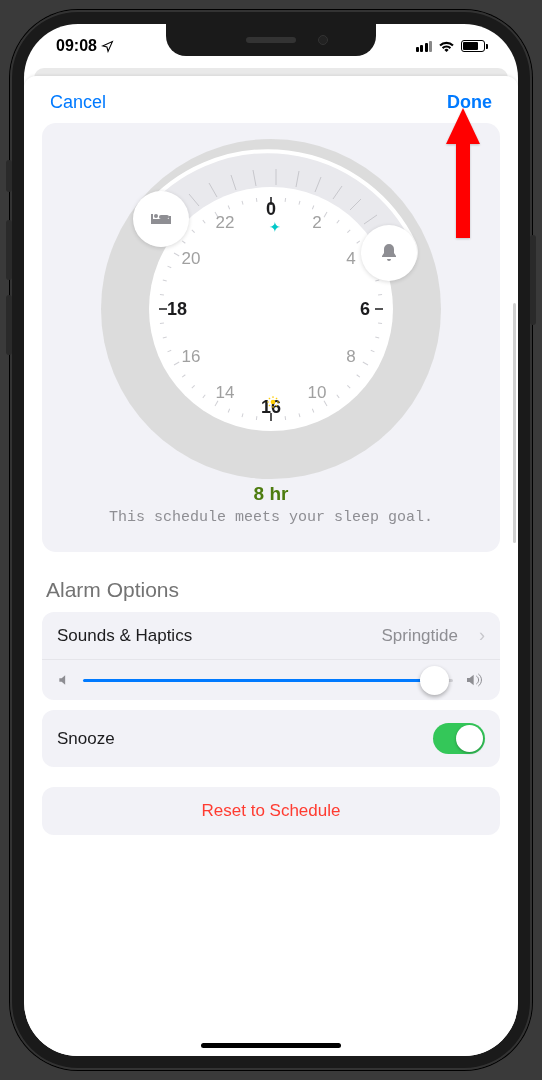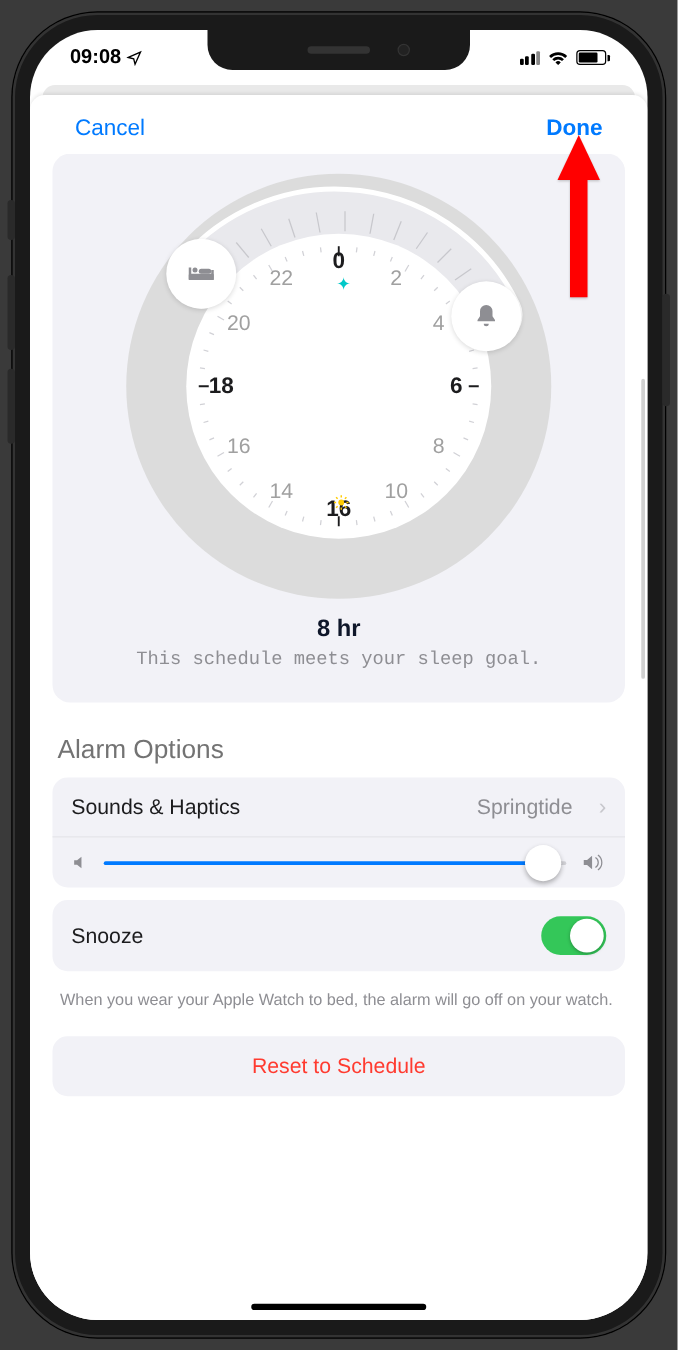--- a/index.html
+++ b/index.html
@@ -86,21 +86,21 @@
     display: flex;
     flex-direction: column;
     box-shadow: 0 -1px 3px rgba(0,0,0,0.08);
   }
   .sheet-behind{
     position:absolute;top:44px;left:10px;right:10px;height:20px;background:#e9e9e9;border-radius:10px 10px 0 0;
   }
   .nav-bar {
     display: flex;
     justify-content: space-between;
-    padding: 16px 36px 10px;
+    padding: 16px 26px 10px;
     font-size: 18px;
   }
   .nav-btn { color: #007aff; cursor: pointer; }
   .nav-btn.done { font-weight: 600; }
 
   .content { flex: 1; padding: 0 18px; overflow: hidden; position: relative; }
 
   .scroll-ind{position:absolute;right:2px;top:180px;width:3px;height:240px;background:#d0d0d0;border-radius:2px;}
 
   .dial-card {
@@ -141,21 +141,21 @@
   .sunicon{position:absolute;left:165px;bottom:70px;}
   .sunicon svg{display:block}
   .hour-label {
     position: absolute;
     font-size: 17px;
     color: #a0a0a0;
     font-weight: 500;
     transform: translate(-50%,-50%);
   }
   .hour-label.bold { color: #1c1c1e; font-weight: 700; font-size:18px;}
-  .duration { font-size: 19px; font-weight: 700; color: #0f172a; margin-top: 14px; }
+  .duration { font-size: 19px; font-weight: 700; color: #4d7c0f; margin-top: 4px; }
   .goal-text { font-size: 15px; color: #8e8e93; margin-top: 4px; font-family: Liberation Mono, monospace; }
 
   .section-title { font-size: 21px; font-weight: 400; color: #737373; margin: 26px 0 10px 4px; }
 
   .row {
     background: #f2f2f7;
     border-radius: 12px;
     padding: 13px 15px;
     display: flex;
     align-items: center;
@@ -387,21 +387,20 @@
                 </svg>
             </span>
           </div>
         </div>
 
         <div class="row">
           <span>Snooze</span>
           <div class="switch"></div>
         </div>
 
-        <div class="footnote">When you wear your Apple Watch to bed, the alarm will go off on your watch.</div>
 
         <div class="reset-btn">Reset to Schedule</div>
       </div>
 
       <div class="home-ind"></div>
     </div>
 
     <div class="arrow-anno">
       <svg width="42" height="130" viewBox="0 0 42 130">
           <path d="M21 130 L21 30" stroke="#ff0000" stroke-width="14" fill="none"></path>

